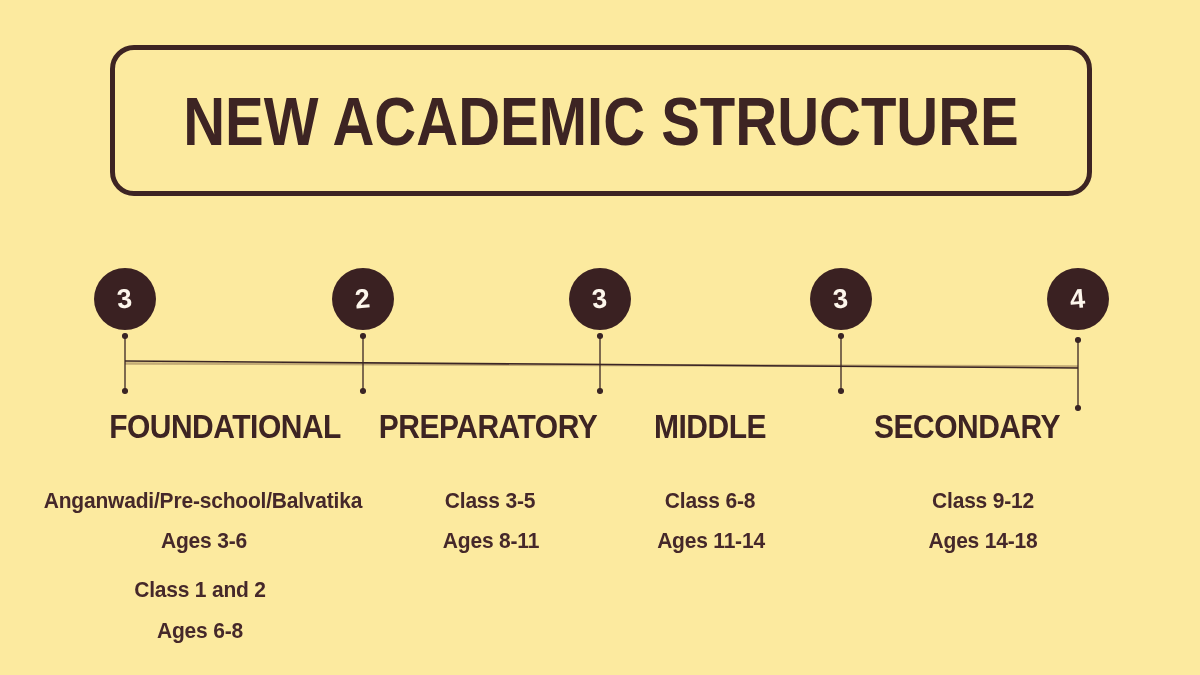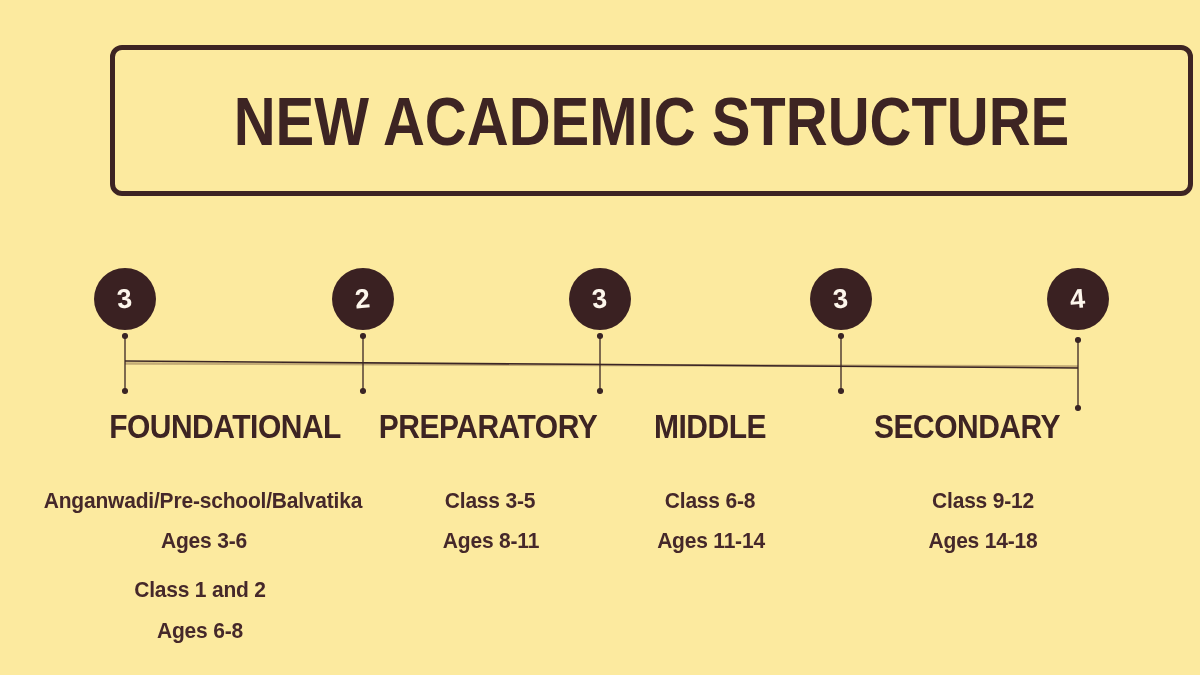--- a/index.html
+++ b/index.html
@@ -11,23 +11,23 @@
   .canvas {
     position: relative;
     width: 1200px; height: 675px;
     background: #fcea9f;
   }
 
   
   .title-box {
     position: absolute;
     left: 110px; top: 45px;
-    width: 1083px; height: 151px;
+    width: 982px; height: 151px;
     border: 5px solid #3d2423;
-    border-radius: 12px;
+    border-radius: 24px;
     box-sizing: border-box;
     display: flex; align-items: center; justify-content: center;
   }
   .title-text {
     color: #3d2423;
     font-size: 58px;
     font-weight: bold;
     letter-spacing: 0px;
     transform: scaleY(1.18);
     white-space: nowrap;

